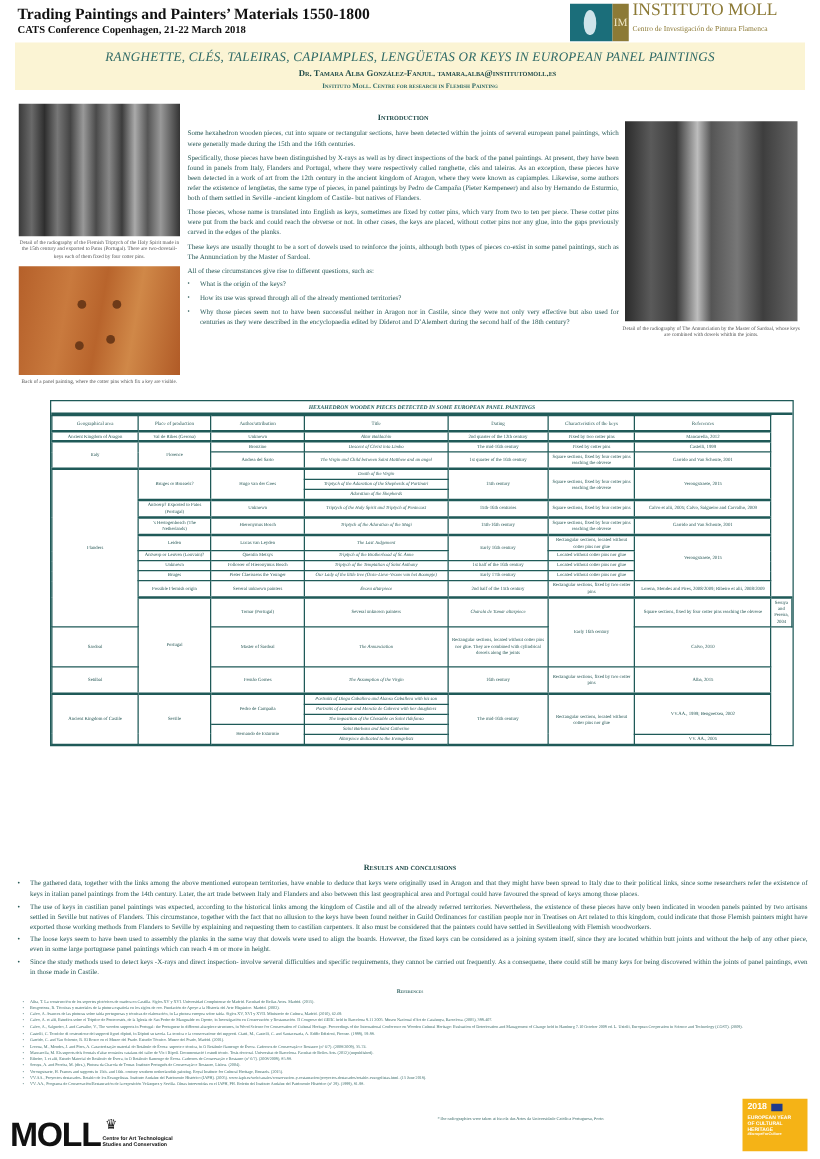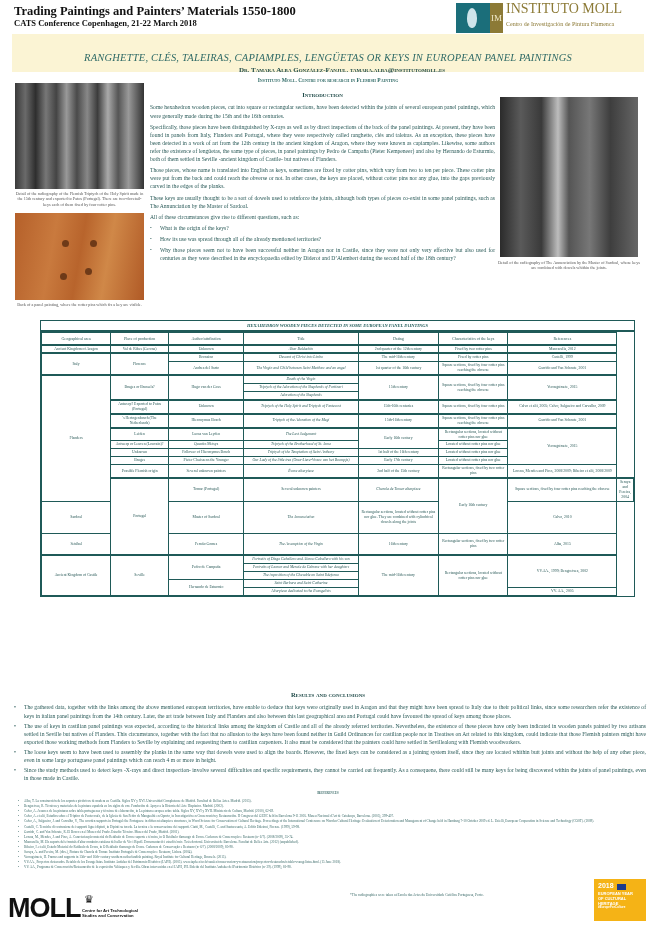--- a/index.html
+++ b/index.html
@@ -6,21 +6,21 @@
   body { width: 656px; height: 927px; background: #ffffff; font-family: "Liberation Serif", serif; color: #1f5a58; overflow: hidden; position: relative; }
   .header { position: absolute; left: 0; top: 0; width: 656px; height: 26px; }
   .conf-title { position: absolute; left: 14px; top: 4px; font-size: 12.5px; font-weight: bold; color: #111; }
   .conf-sub { position: absolute; left: 14px; top: 18px; font-size: 8.5px; font-weight: bold; color: #111; }
   .logo-box { position: absolute; left: 456px; top: 3px; width: 34px; height: 30px; background: #1b6e7a; }
   .logo-box .leaf { position: absolute; left: 11px; top: 5px; width: 10px; height: 20px; background: #cfe4ea; border-radius: 50% 50% 45% 45%; }
   .logo-im { position: absolute; left: 490px; top: 3px; width: 13px; height: 30px; background: #8c7a36; color: #f0e8c8; font-size: 9px; text-align: center; line-height: 30px; }
   .logo-name { position: absolute; left: 506px; top: 1px; font-size: 14px; color: #8c7a36; }
   .logo-sub { position: absolute; left: 506px; top: 21px; font-size: 6px; color: #8c7a36; }
   .banner { position: absolute; left: 12px; top: 34px; width: 632px; height: 38px; background: #fbf4d4; text-align: center; }
-  .banner .ptitle { font-size: 10.5px; font-style: italic; color: #2f6a66; margin-top: 18px; letter-spacing: 0.2px; }
+  .banner .ptitle { font-size: 10.5px; font-style: italic; color: #2f6a66; margin-top: 7px; letter-spacing: 0.2px; }
   .banner .author { font-size: 7px; color: #1f4a48; margin-top: 3px; font-variant: small-caps; font-weight: bold; padding-left: 28px; }
   .banner .inst { font-size: 5.5px; color: #2f6a66; margin-top: 3px; font-variant: small-caps; font-weight: bold; }
   .photo { position: absolute; }
   .xray1 { left: 15px; top: 83px; width: 129px; height: 106px; background: linear-gradient(90deg,#3a3a3a 0%,#6a6a6a 8%,#2e2e2e 16%,#777 24%,#444 32%,#999 40%,#4a4a4a 48%,#888 56%,#3c3c3c 64%,#aaa 72%,#555 80%,#999 88%,#333 100%); }
   .wood { left: 15px; top: 213px; width: 129px; height: 87px; background: linear-gradient(100deg,#b5602a,#c97a3e 30%,#b8642c 50%,#d08848 70%,#b05a26); }
   .wood .pin { position: absolute; width: 7px; height: 7px; border-radius: 50%; background: #6e3a18; }
   .xray2 { left: 500px; top: 97px; width: 138px; height: 160px; background: linear-gradient(90deg,#2b2b2b,#5a5a5a 15%,#3a3a3a 30%,#bdbdbd 42%,#555 50%,#777 65%,#3e3e3e 80%,#666); }
   .caption { position: absolute; font-size: 4.2px; color: #555; text-align: center; line-height: 1.3; }
   .intro { position: absolute; left: 150px; top: 90px; width: 345px; font-size: 5.6px; line-height: 1.45; color: #2a5a58; text-align: justify; }
   .section-head { text-align: center; font-variant: small-caps; font-size: 6.5px; font-weight: bold; color: #1f4a48; margin-bottom: 4px; }

